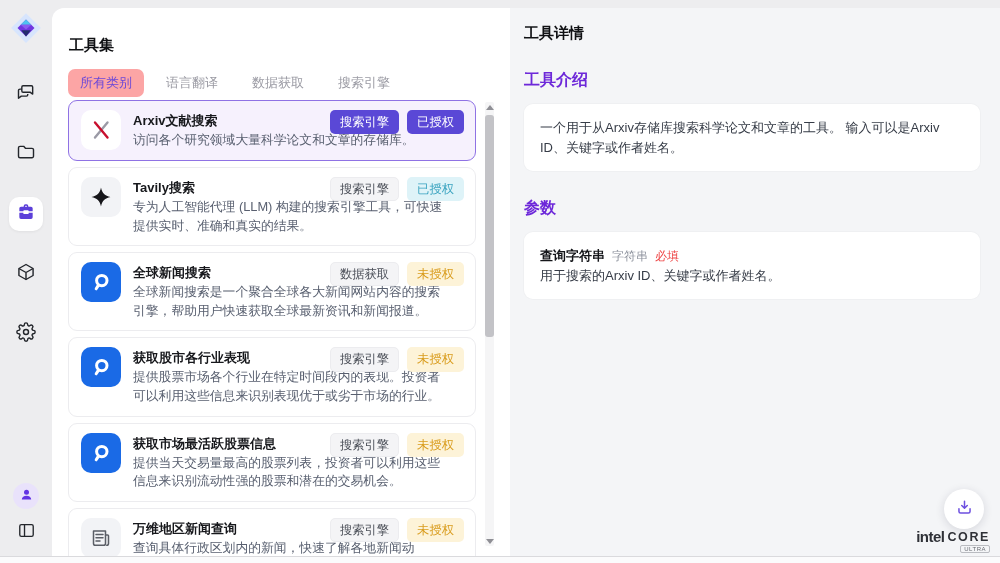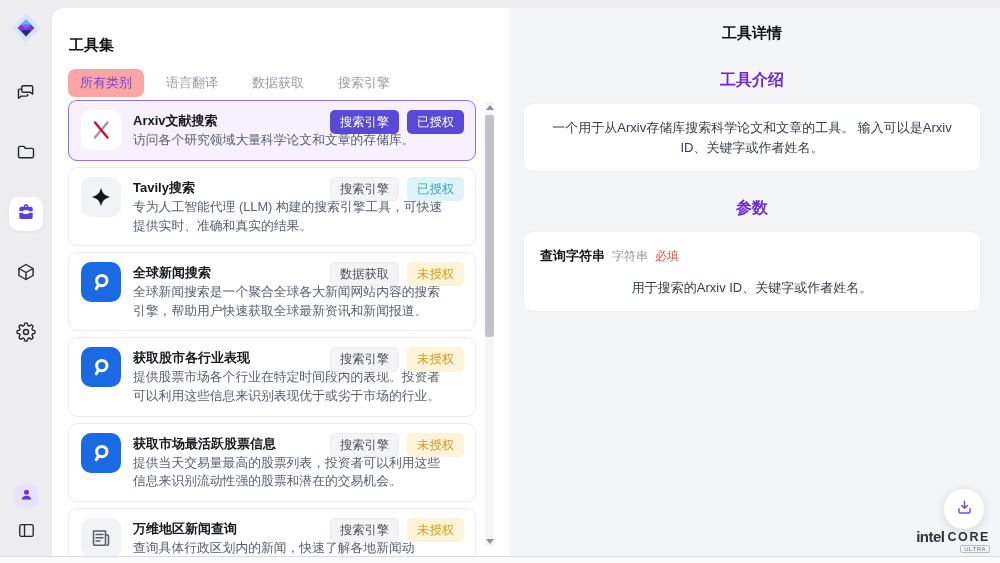--- a/index.html
+++ b/index.html
@@ -62,30 +62,30 @@
   .scrollbar { position:absolute; right:16px; top:82px; bottom:10px; width:9px;
     background:#f5f5f6; border-radius:2px; cursor:pointer; }
   .sb-up, .sb-down { position:absolute; left:0; width:9px; height:10px;
     display:flex; align-items:center; justify-content:center; }
   .sb-up { top:0; } .sb-down { bottom:0; }
   .sb-up i { width:0; height:0; border-left:4px solid transparent; border-right:4px solid transparent; border-bottom:5px solid #8f8f95; }
   .sb-down i { width:0; height:0; border-left:4px solid transparent; border-right:4px solid transparent; border-top:5px solid #8f8f95; }
   .sb-thumb { position:absolute; left:0; top:13px; width:9px; height:222px; background:#c3c3c7; border-radius:3px; }
 
   
-  .detail-panel { position:absolute; left:458px; right:0; top:0; bottom:0; background:#f4f5f7; padding:0 20px 0 14px;text-align:center; }
+  .detail-panel { position:absolute; left:458px; right:0; top:0; bottom:0; background:#f4f5f7; padding:0 20px 0 14px; }
   .detail-title { font-size:15px; font-weight:bold; margin-top:16px; color:#101114; }
   .section-heading { font-size:16px; font-weight:bold; margin-top:27px; color:#6d28d9; }
   .detail-card { background:#ffffff; border-radius:9px; margin-top:13px; padding:14px 16px;
     font-size:13px; color:#363c47; line-height:1.5; box-shadow:0 0 0 1px rgba(0,0,0,.02); }
   .param-head { display:flex; align-items:baseline; gap:7px; }
   .param-name { font-size:13px; font-weight:bold; color:#15161a; }
   .param-type { font-size:12px; color:#8b909b; }
   .param-required { font-size:12px; color:#ee4747; }
-  .param-desc { margin-top:12px; font-size:13px; color:#363c47; }
+  .param-desc { margin-top:0; font-size:13px; color:#363c47; }
 
   
   .fab { position:absolute; right:16px; bottom:27px; width:40px; height:40px; border-radius:50%;
     background:#ffffff; box-shadow:0 2px 10px rgba(30,30,60,.14); display:flex; align-items:center;
     justify-content:center; cursor:pointer; }
   .fab svg { width:19px; height:19px; }
   .intel-brand { position:absolute; right:10px; bottom:3px; color:#2f3137; display:flex; align-items:flex-start; gap:3px; }
   .intel-word { font-size:15px; font-weight:bold; letter-spacing:-0.5px; }
   .core-wrap { display:flex; flex-direction:column; align-items:flex-end; }
   .core-word { font-size:12.5px; font-weight:bold; letter-spacing:1.6px; text-transform:uppercase; margin-top:2px; }

